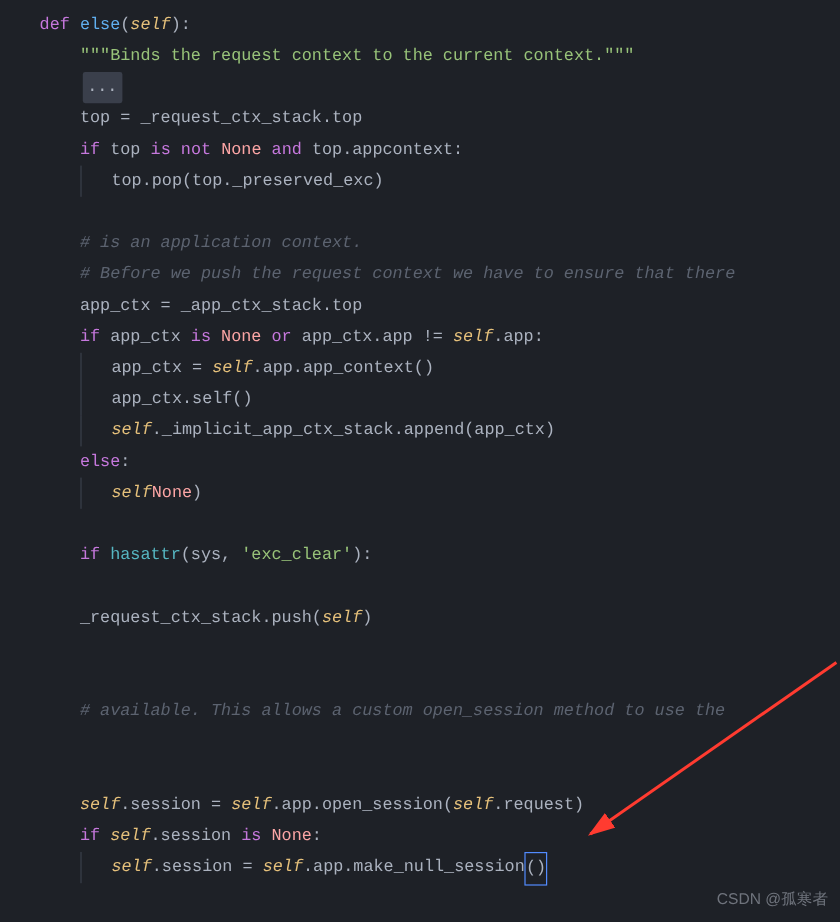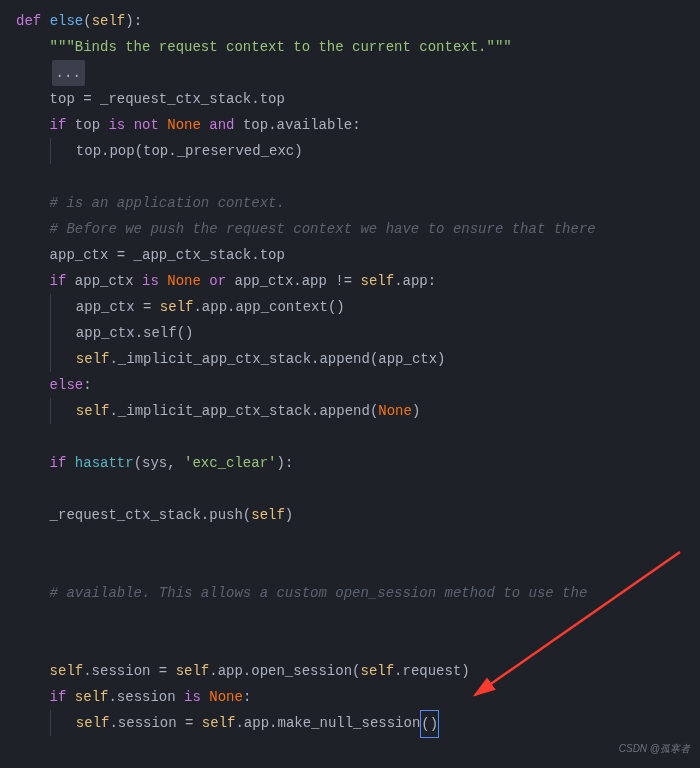--- a/index.html
+++ b/index.html
@@ -10,20 +10,21 @@
       font-family: "Consolas", "Monaco", "Courier New", monospace;
       font-size: 14px;
       line-height: 26px;
       color: #abb2bf;
       overflow: hidden;
       position: relative;
     }
     .editor {
       padding: 8px 0 0 0;
       position: relative;
+      margin-left: 17px;
     }
     .line {
       display: flex;
       white-space: pre;
       padding-left: 16px;
     }
     .indent-guide {
       border-left: 1px solid #3a3f4b;
       display: inline-block;
       height: 26px;
@@ -31,82 +32,81 @@
     .collapsed-marker {
       background: #3a3f4b;
       color: #abb2bf;
       padding: 0 4px;
       border-radius: 2px;
       margin-left: 2px;
     }
     
     .kw    { color: #c678dd; }             
     .fn    { color: #61afef; }             
-    .self  { color: #e5c07b; } 
+    .self  { color: #e5c07b; font-style: italic; } 
     .call  { color: #56b6c2; }
-    .const { color: #f97316; }             
+    .const { color: #fca5a5; }             
     .str   { color: #98c379; }
     .cmt   { color: #5c6370; font-style: italic; }
     .punct { color: #abb2bf; }
     .pale  { color: #abb2bf; }
     .paren { color: #abb2bf; }
     .cursor-box {
       border: 1px solid #528bff;
       padding: 0 0px;
     }
     .arrow {
       position: absolute;
       pointer-events: none;
     }
     .watermark {
       position: absolute;
       right: 10px;
       bottom: 6px;
-      font-size: 10px;
+      font-size: 13px;
       color: #8a8f99;
       font-family: sans-serif;
       opacity: 0.75;
-      font-style: italic;
     }
   </style>
 </head>
 <body>
 
 <div class="editor">
 
   <div class="line"><span class="kw">def</span><span> </span><span class="fn">else</span><span class="paren">(</span><span class="self">self</span><span class="paren">):</span></div>
 
   <div class="line"><span>    </span><span class="str">"""Binds the request context to the current context."""</span></div>
 
   <div class="line"><span>    </span><span class="collapsed-marker">...</span></div>
 
   <div class="line"><span>    </span><span class="pale">top = _request_ctx_stack.top</span></div>
 
-  <div class="line"><span>    </span><span class="kw">if</span><span> </span><span class="pale">top</span><span> </span><span class="kw">is</span><span> </span><span class="kw">not</span><span> </span><span class="const">None</span><span> </span><span class="kw">and</span><span> </span><span class="pale">top.available:</span></div>
+  <div class="line"><span>    </span><span class="kw">if</span><span> </span><span class="pale">top</span><span> </span><span class="kw">is</span><span> </span><span class="kw">not</span><span> </span><span class="const">None</span><span> </span><span class="kw">and</span><span> </span><span class="pale">top.appcontext:</span></div>
 
   <div class="line"><span>    </span><span class="indent-guide"></span><span>   </span><span class="pale">top.pop(top._preserved_exc)</span></div>
 
   <div class="line"><span> </span></div>
 
   <div class="line"><span>    </span><span class="cmt"># is an application context.</span></div>
   <div class="line"><span>    </span><span class="cmt"># Before we push the request context we have to ensure that there</span></div>
 
   <div class="line"><span>    </span><span class="pale">app_ctx = _app_ctx_stack.top</span></div>
 
   <div class="line"><span>    </span><span class="kw">if</span><span> </span><span class="pale">app_ctx</span><span> </span><span class="kw">is</span><span> </span><span class="const">None</span><span> </span><span class="kw">or</span><span> </span><span class="pale">app_ctx.app != </span><span class="self">self</span><span class="pale">.app:</span></div>
 
   <div class="line"><span>    </span><span class="indent-guide"></span><span>   </span><span class="pale">app_ctx = </span><span class="self">self</span><span class="pale">.app.app_context()</span></div>
 
   <div class="line"><span>    </span><span class="indent-guide"></span><span>   </span><span class="pale">app_ctx.self()</span></div>
 
   <div class="line"><span>    </span><span class="indent-guide"></span><span>   </span><span class="self">self</span><span class="pale">._implicit_app_ctx_stack.append(app_ctx)</span></div>
 
   <div class="line"><span>    </span><span class="kw">else</span><span class="punct">:</span></div>
 
-  <div class="line"><span>    </span><span class="indent-guide"></span><span>   </span><span class="self">self</span><span class="pale">._implicit_app_ctx_stack.append(</span><span class="const">None</span><span class="pale">)</span></div>
+  <div class="line"><span>    </span><span class="indent-guide"></span><span>   </span><span class="self">self</span><span class="const">None</span><span class="pale">)</span></div>
 
   <div class="line"><span> </span></div>
 
   <div class="line"><span>    </span><span class="kw">if</span><span> </span><span class="call">hasattr</span><span class="pale">(sys, </span><span class="str">'exc_clear'</span><span class="pale">):</span></div>
 
 
   <div class="line"><span> </span></div>
 
   <div class="line"><span>    </span><span class="pale">_request_ctx_stack.push(</span><span class="self">self</span><span class="pale">)</span></div>
 

